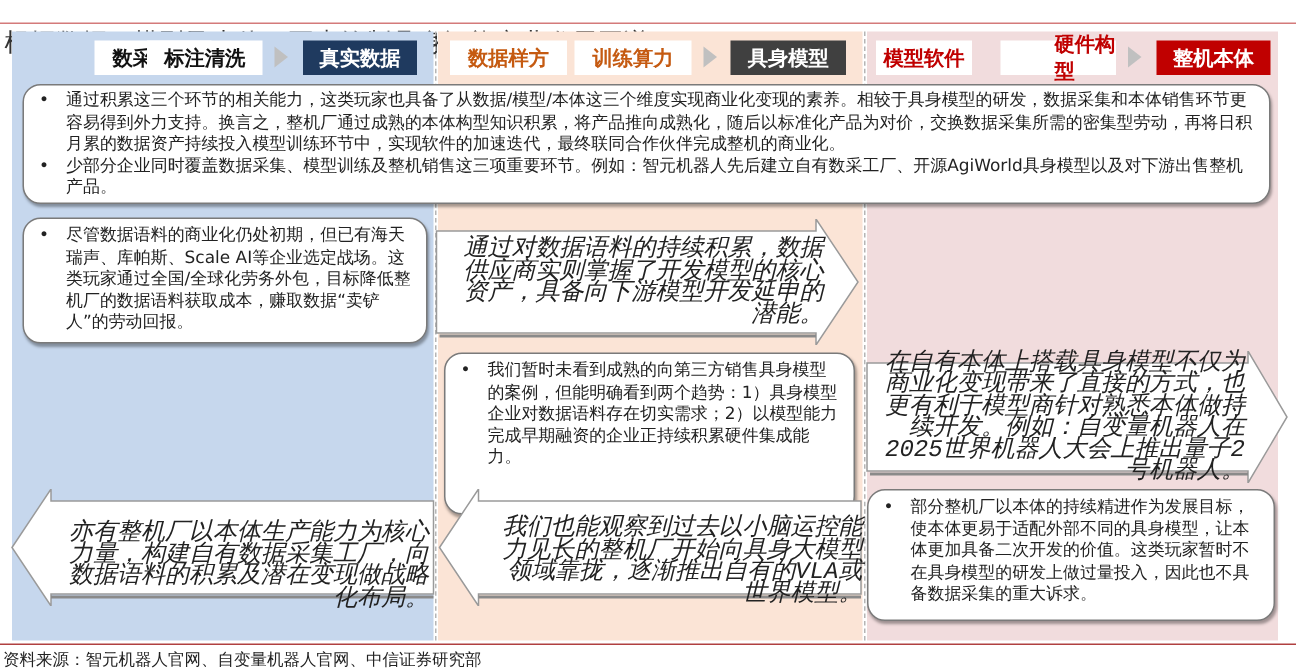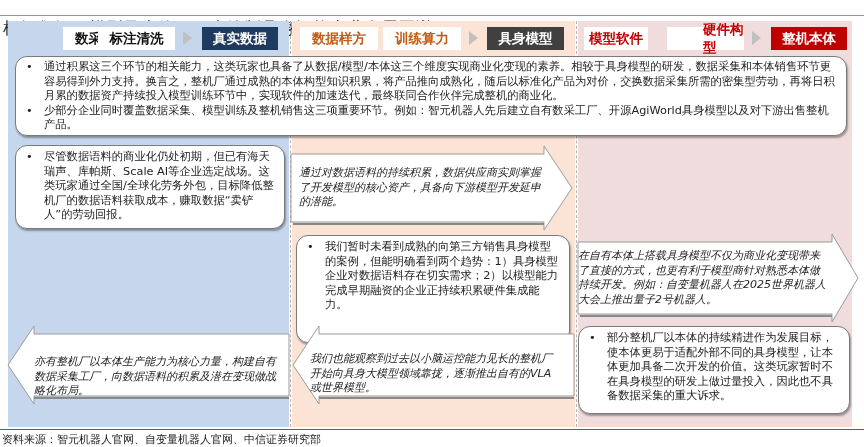--- a/index.html
+++ b/index.html
@@ -19,21 +19,21 @@
   .tag.dark { color: #ffffff; }
   .tri { position: absolute; top: 31px; width: 0; height: 0; border-top: 7px solid transparent; border-bottom: 7px solid transparent; border-left: 9px solid #c0c0c0; }
 
   .bubble { position: absolute; background: #ffffff; border: 1.3px solid #7a7a7a; border-radius: 12px; box-shadow: 1px 2px 2px rgba(0,0,0,0.35); padding: 4px 10px 4px 8px; font-size: 11.3px; line-height: 14.6px; color: #222; }
   .bubble ul { list-style: none; }
   .bubble li { position: relative; padding-left: 20px; }
   .bubble li::before { content: "•"; position: absolute; left: 2px; top: 0; }
 
   .arrow { position: absolute; }
   .arrow svg { position: absolute; left: 0; top: 0; }
-  .arrow .txt { position: absolute; display: flex; align-items: center; justify-content: center; text-align: left; font-style: italic; font-size: 11px; line-height: 14.5px; color: #222; }
+  .arrow .txt { position: absolute; display: flex; align-items: center; justify-content: center; text-align: right; font-style: italic; font-size: 16px; line-height: 14.5px; color: #222; font-family: Liberation Mono, monospace; }
 </style>
 </head>
 <body>
 
 <div class="title">根据数据、模型及本体三要素绘制具身智能产业发展图谱</div>
 <div class="rule-top"></div>
 
 <div class="col blue"></div>
 <div class="col peach"></div>
 <div class="col pink"></div>
@@ -96,21 +96,21 @@
     <line x1="28" y1="72" x2="283" y2="72" stroke="#8a8a8a" stroke-width="2"></line>
   </svg>
   <div class="txt" style="left:28px;top:20px;width:252px;height:62px;">亦有整机厂以本体生产能力为核心力量，构建自有数据采集工厂，向数据语料的积累及潜在变现做战略化布局。</div>
 </div>
 
 <div class="arrow" style="left:291px;top:326px;width:285px;height:78px;">
   <svg width="285" height="78" viewBox="0 0 285 78">
     <polygon points="2,39 28,0 28,8 283,8 283,70 28,70 28,78" fill="#ffffff" stroke="#9a9a9a" stroke-width="1"></polygon>
     <line x1="28" y1="72" x2="283" y2="72" stroke="#8a8a8a" stroke-width="2"></line>
   </svg>
-  <div class="txt" style="left:19px;top:8px;width:250px;height:80px;">我们也能观察到过去以小脑运控能力见长的整机厂开始向具身大模型领域靠拢，逐渐推出自有的VLA或世界模型。</div>
+  <div class="txt" style="left:34px;top:8px;width:250px;height:80px;">我们也能观察到过去以小脑运控能力见长的整机厂开始向具身大模型领域靠拢，逐渐推出自有的VLA或世界模型。</div>
 </div>
 
 <div class="bubble" style="left:578px;top:326px;width:272px;height:88px;">
   <ul>
     <li>部分整机厂以本体的持续精进作为发展目标，使本体更易于适配外部不同的具身模型，让本体更加具备二次开发的价值。这类玩家暂时不在具身模型的研发上做过量投入，因此也不具备数据采集的重大诉求。</li>
   </ul>
 </div>
 
 <div class="rule-bottom"></div>
 <div class="source">资料来源：智元机器人官网、自变量机器人官网、中信证券研究部</div>

